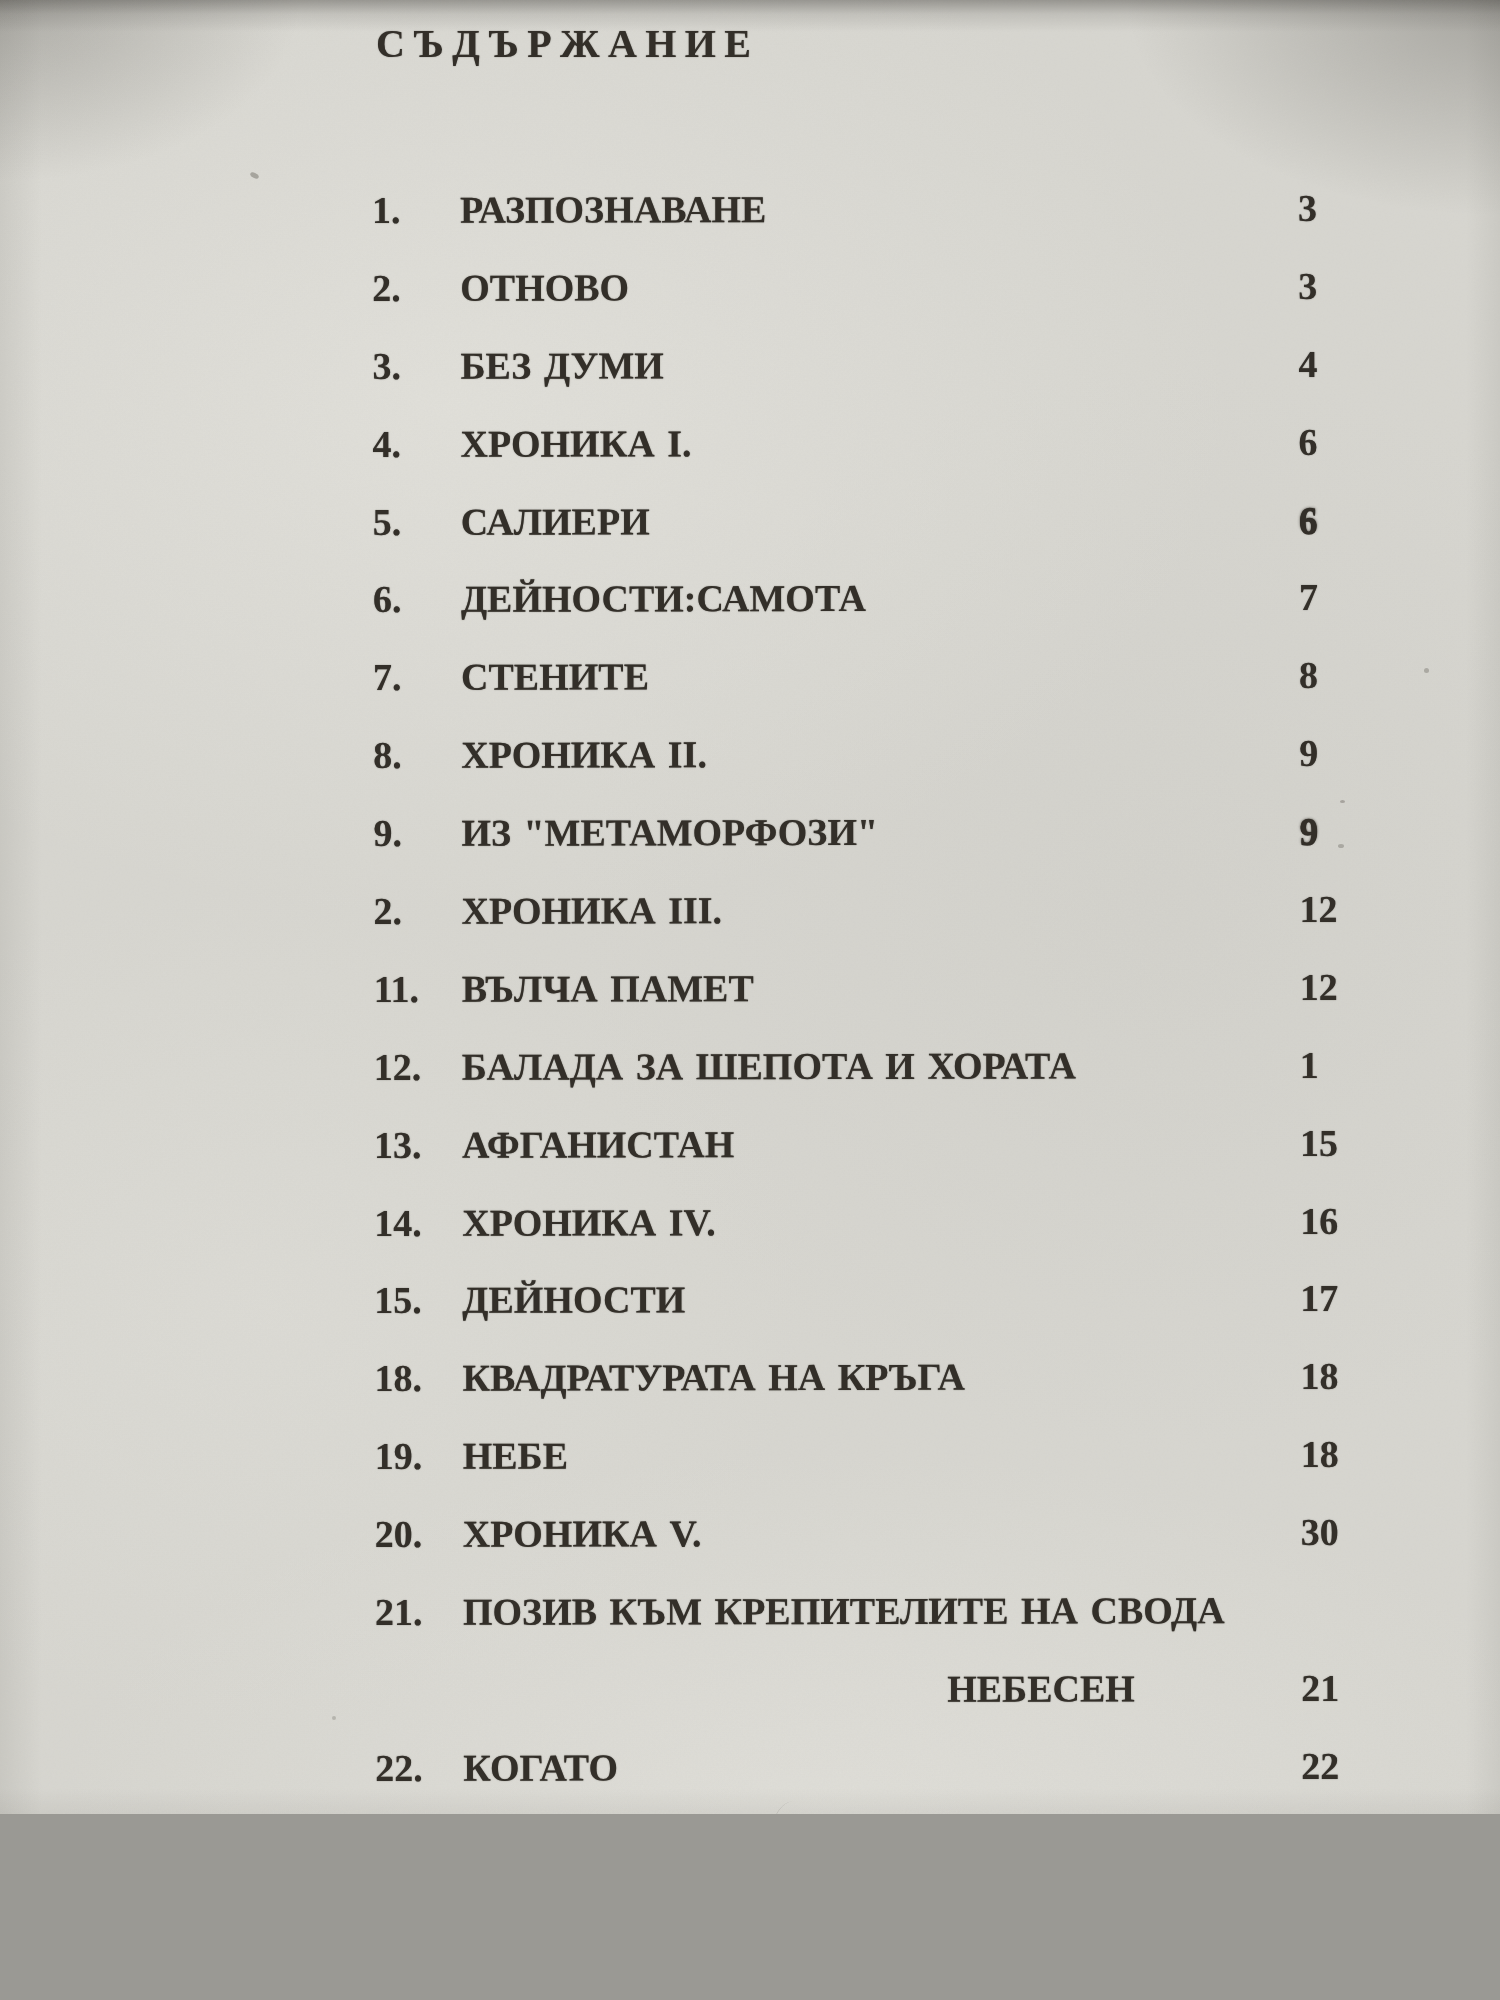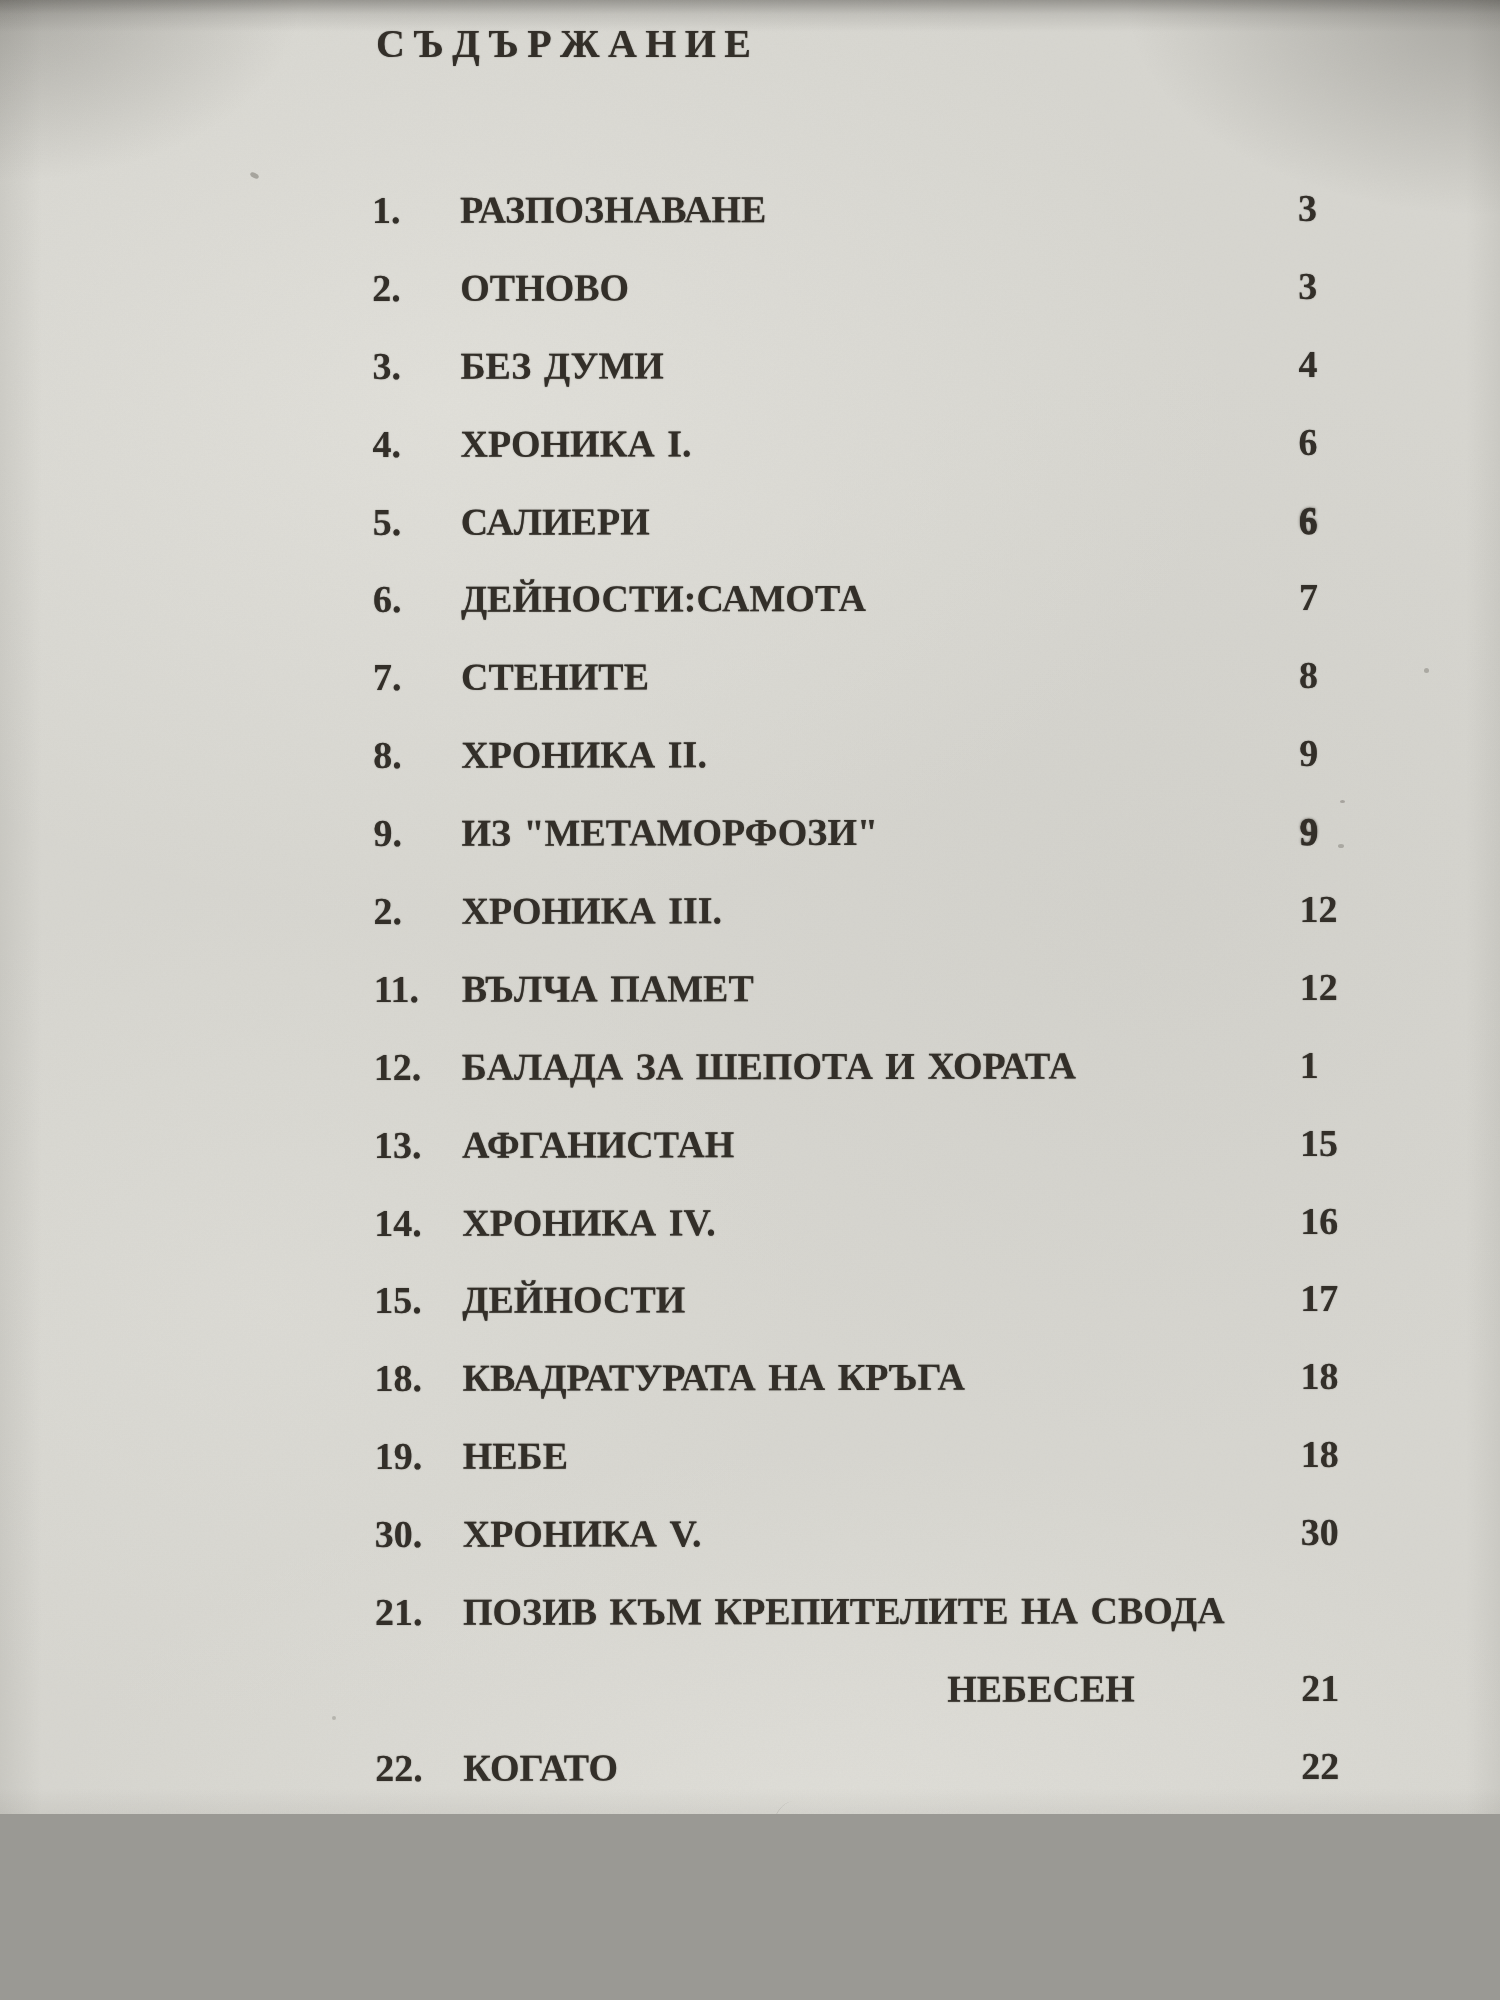--- a/index.html
+++ b/index.html
@@ -61,21 +61,21 @@
       <div class="row ink"><span class="num">8.</span><span class="entry-title">ХРОНИКА II.</span><span class="pageno">9</span></div>
       <div class="row ink"><span class="num">9.</span><span class="entry-title">ИЗ "МЕТАМОРФОЗИ"</span><span class="pageno smudged">9</span></div>
       <div class="row ink"><span class="num">2.</span><span class="entry-title">ХРОНИКА III.</span><span class="pageno">12</span></div>
       <div class="row ink"><span class="num">11.</span><span class="entry-title">ВЪЛЧА ПАМЕТ</span><span class="pageno">12</span></div>
       <div class="row ink"><span class="num">12.</span><span class="entry-title">БАЛАДА ЗА ШЕПОТА И ХОРАТА</span><span class="pageno">1</span></div>
       <div class="row ink"><span class="num">13.</span><span class="entry-title">АФГАНИСТАН</span><span class="pageno">15</span></div>
       <div class="row ink"><span class="num">14.</span><span class="entry-title">ХРОНИКА IV.</span><span class="pageno">16</span></div>
       <div class="row ink"><span class="num">15.</span><span class="entry-title">ДЕЙНОСТИ</span><span class="pageno">17</span></div>
       <div class="row ink"><span class="num">18.</span><span class="entry-title">КВАДРАТУРАТА НА КРЪГА</span><span class="pageno">18</span></div>
       <div class="row ink"><span class="num">19.</span><span class="entry-title">НЕБЕ</span><span class="pageno">18</span></div>
-      <div class="row ink"><span class="num">30.</span><span class="entry-title">ХРОНИКА V.</span><span class="pageno">30</span></div>
+      <div class="row ink"><span class="num">20.</span><span class="entry-title">ХРОНИКА V.</span><span class="pageno">30</span></div>
       <div class="row ink"><span class="num">21.</span><span class="entry-title">ПОЗИВ КЪМ КРЕПИТЕЛИТЕ НА СВОДА</span></div>
       <div class="row ink"><span class="entry-title cont">НЕБЕСЕН</span><span class="pageno">21</span></div>
       <div class="row ink"><span class="num">22.</span><span class="entry-title">КОГАТО</span><span class="pageno">22</span></div>
     </div>
 
   <div class="speck" style="left:250px;top:173px;width:9px;height:5px;transform:rotate(25deg);opacity:.6;"></div>
   <div class="speck" style="left:1424px;top:668px;width:5px;height:5px;opacity:.5;"></div>
   <div class="speck" style="left:1340px;top:800px;width:5px;height:3px;opacity:.55;"></div>
   <div class="speck" style="left:1338px;top:844px;width:6px;height:4px;opacity:.5;"></div>
   <div class="speck" style="left:466px;top:1936px;width:6px;height:6px;opacity:.4;"></div>

